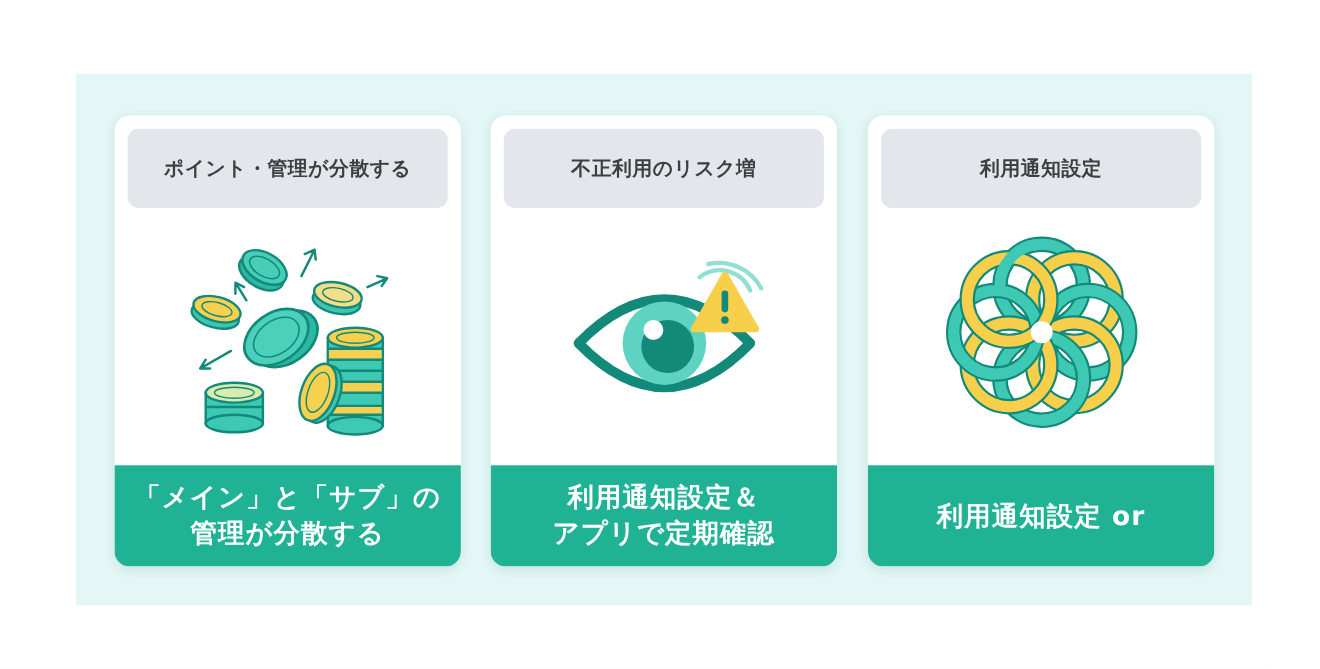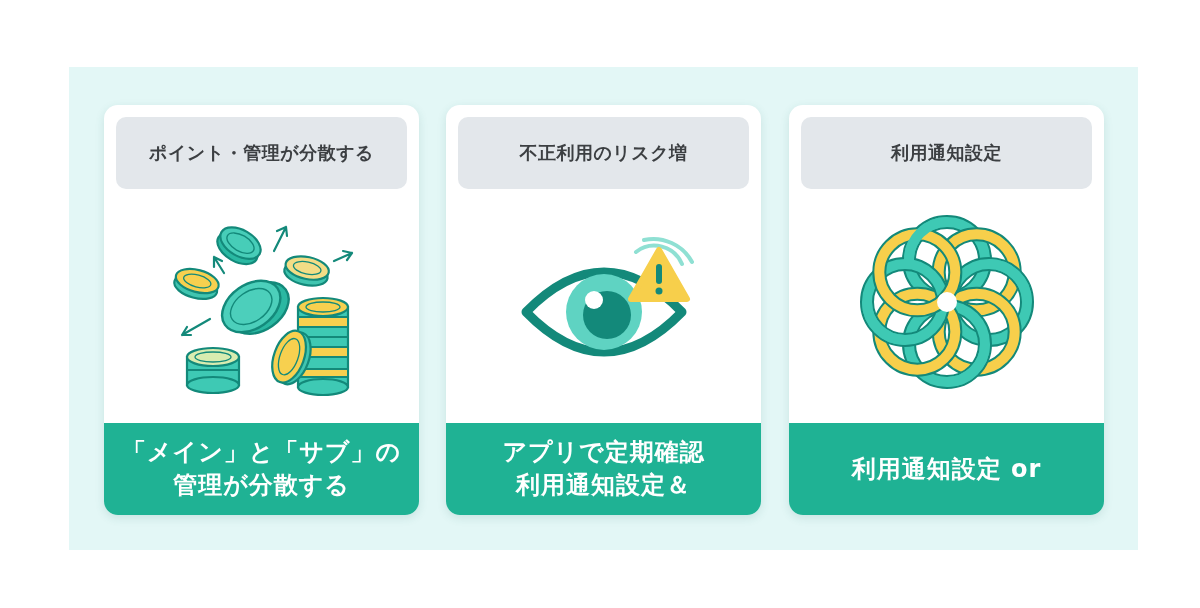--- a/index.html
+++ b/index.html
@@ -131,22 +131,22 @@
       <circle cx="100" cy="90" r="38" fill="#5fd3c2"></circle>
       <circle cx="103" cy="93" r="24" fill="#13897a"></circle>
       <circle cx="90" cy="78" r="9" fill="#ffffff"></circle>
 
       <path d="M155 28 L183 77 L127 77 Z" fill="#f7cf4b" stroke="#f7cf4b" stroke-width="6" stroke-linejoin="round"></path>
       <rect x="152" y="42" width="6" height="20" rx="3" fill="#13897a"></rect>
       <circle cx="155" cy="69" r="3.5" fill="#13897a"></circle>
     </svg>
   </div>
   <div class="card-footer">
+    <span>利用通知設定＆</span>
     <span>アプリで定期確認</span>
-    <span>利用通知設定＆</span>
   </div>
 </div>
 
 <div class="card" style="left:789px">
   <div class="card-header">利用通知設定</div>
   <div class="card-icon">
     <svg width="190" height="190" viewBox="-95 -95 190 190">
       <defs>
         <g id="loopT">
           <circle cx="0" cy="-42" r="38" fill="none" stroke="#13897a" stroke-width="14"></circle>

